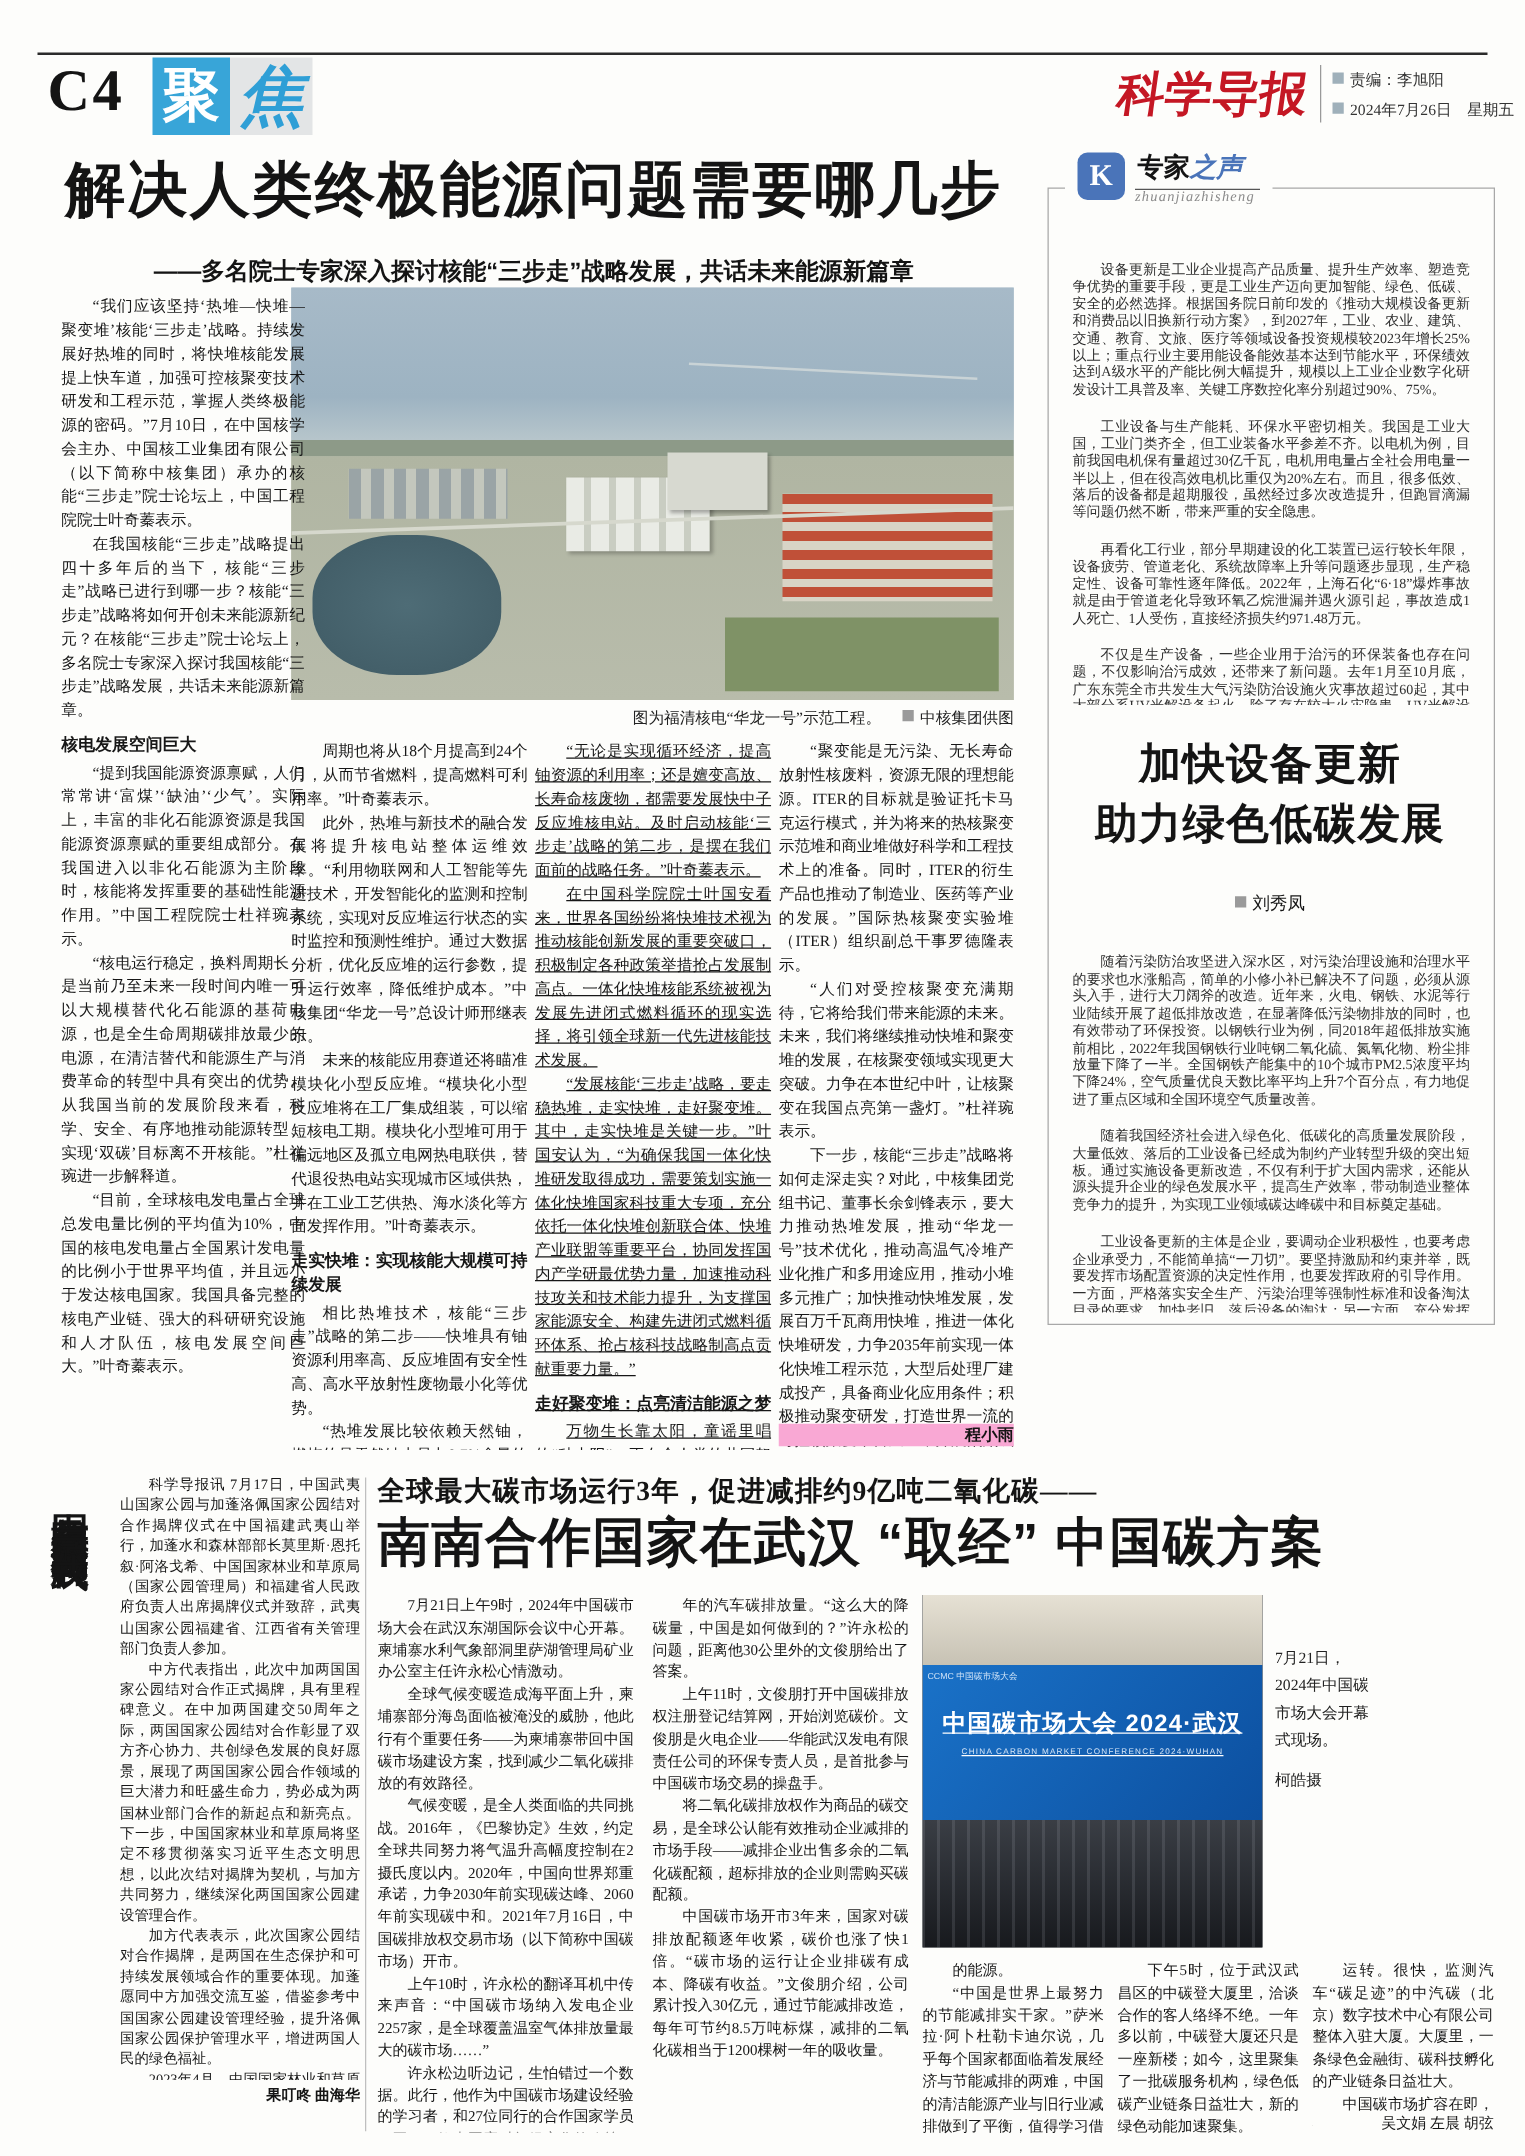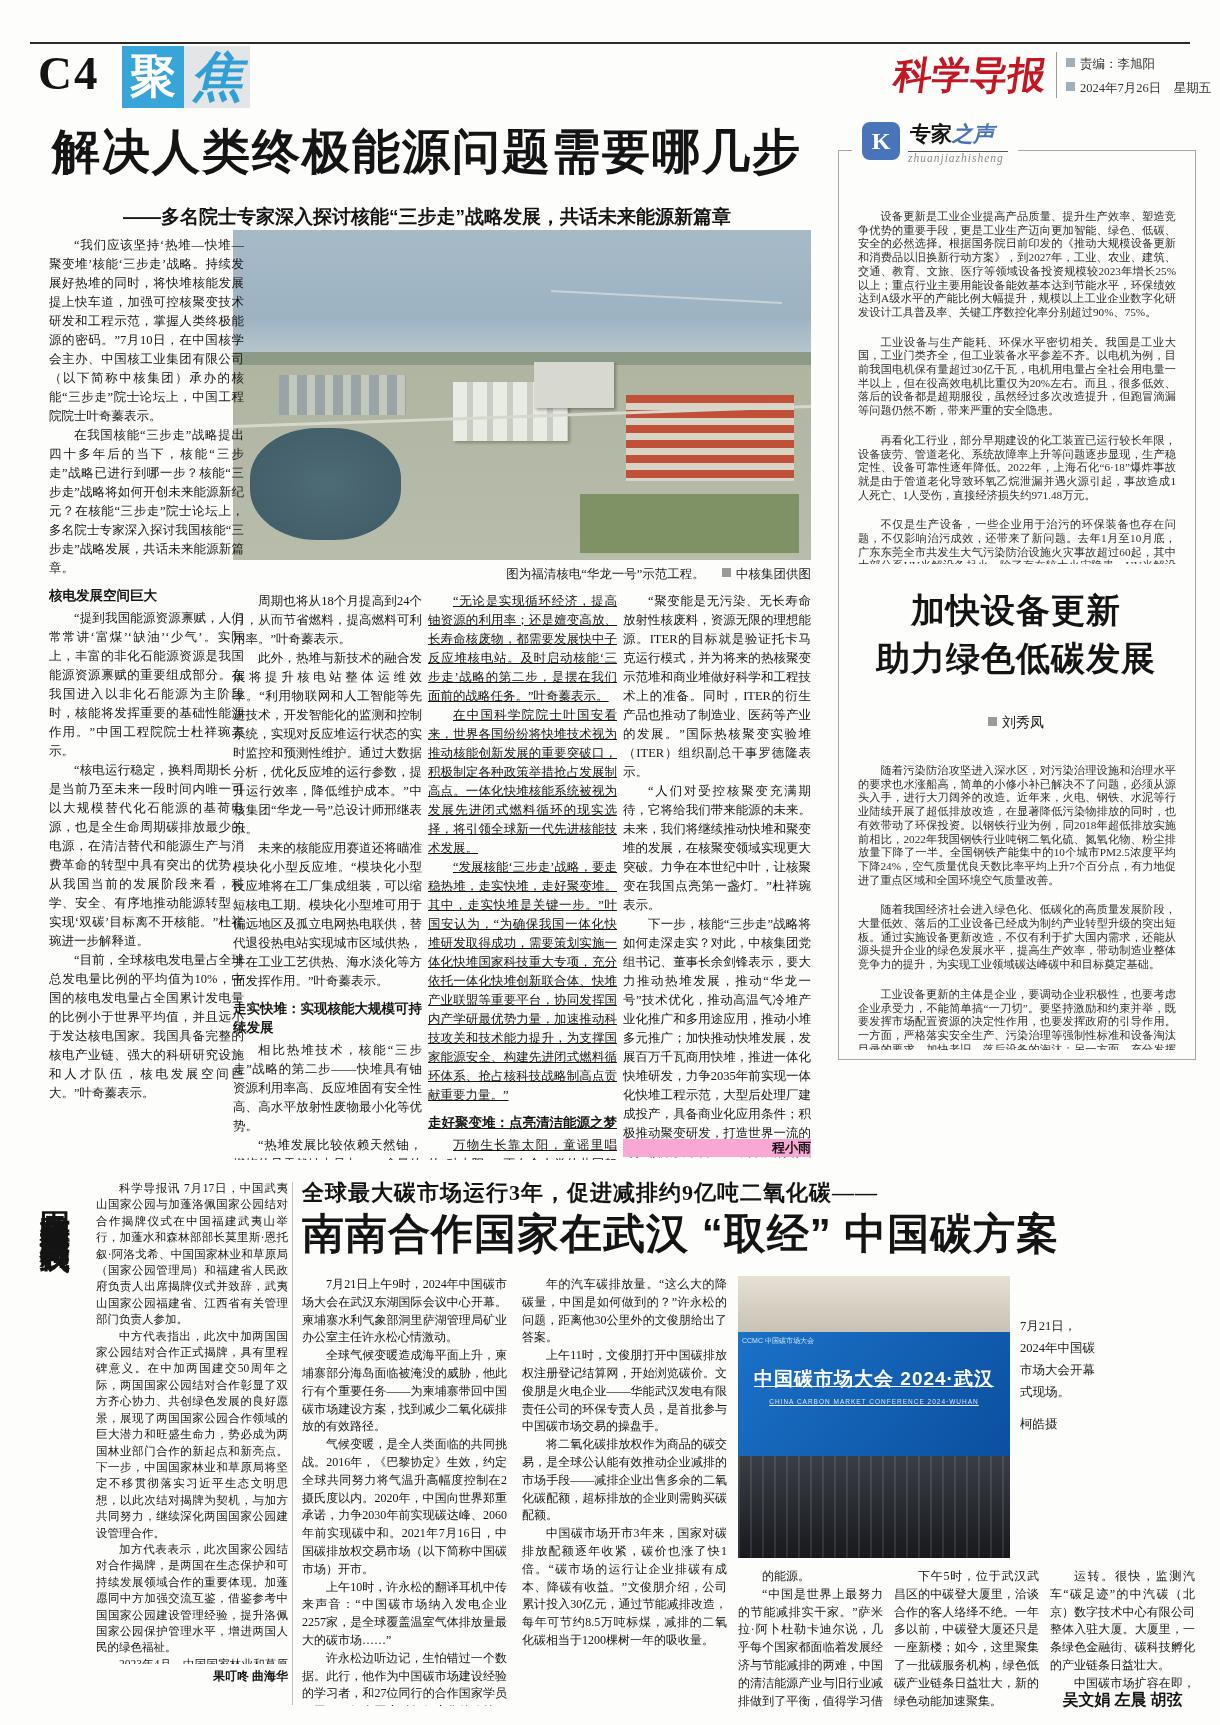--- a/index.html
+++ b/index.html
@@ -57,21 +57,21 @@
   .gcol{left:96px;top:1180px;width:192px;height:484px;font-size:11.5px;line-height:16.4px;}
   .gby{left:96px;top:1668px;width:192px;text-align:right;font-weight:bold;font-size:12px;}
   
   .kicker{left:302px;top:1178px;font-size:22px;font-weight:700;letter-spacing:1px;}
   .carbhead{left:302px;top:1206px;width:716px;font-size:42px;font-weight:900;letter-spacing:1px;white-space:nowrap;}
   .b1{left:302px;top:1276px;width:205px;height:430px;font-size:12px;line-height:17.8px;}
   .b2{left:522px;top:1276px;width:205px;height:430px;font-size:12px;line-height:17.8px;}
   .b3{left:738px;top:1568px;width:145px;height:140px;font-size:12px;line-height:17.8px;}
   .b4{left:894px;top:1568px;width:145px;height:140px;font-size:12px;line-height:17.8px;}
   .b5{left:1050px;top:1568px;width:145px;height:140px;font-size:12px;line-height:17.8px;}
-  .bylineC{left:1050px;top:1690px;width:145px;text-align:center;font-weight:bold;font-size:16px;background:#fdfdfb;}
+  .bylineC{left:1050px;top:1690px;width:145px;text-align:right;font-weight:normal;font-size:12px;background:#fdfdfb;}
   
   .photoB{left:738px;top:1276px;width:272px;height:282px;overflow:hidden;background:#23262b;}
   .pB{position:absolute;}
   .capB{left:1020px;top:1284px;width:172px;font-size:12.5px;line-height:22px;color:#222;margin-top:31px;}
   .capB p{margin:0;text-indent:0;}
   .capB p:last-child{margin-top:10px;}
 </style>
 </head>
 <body>
 

